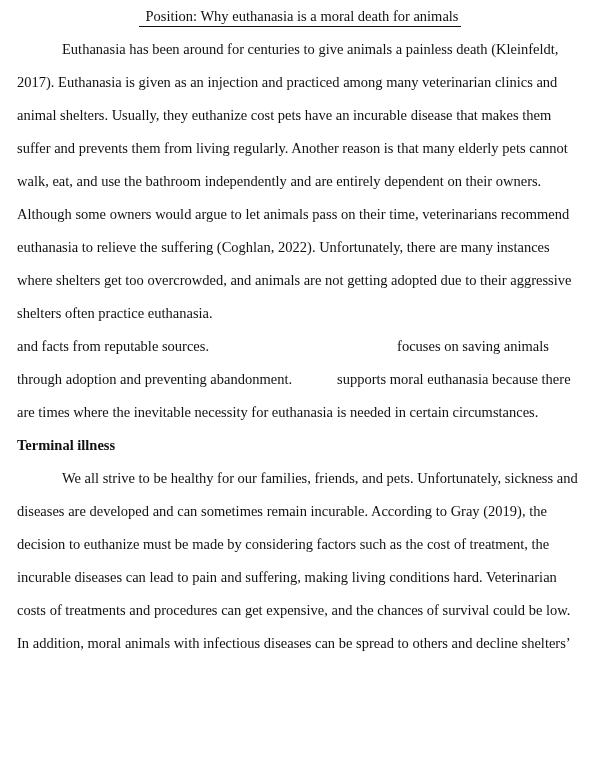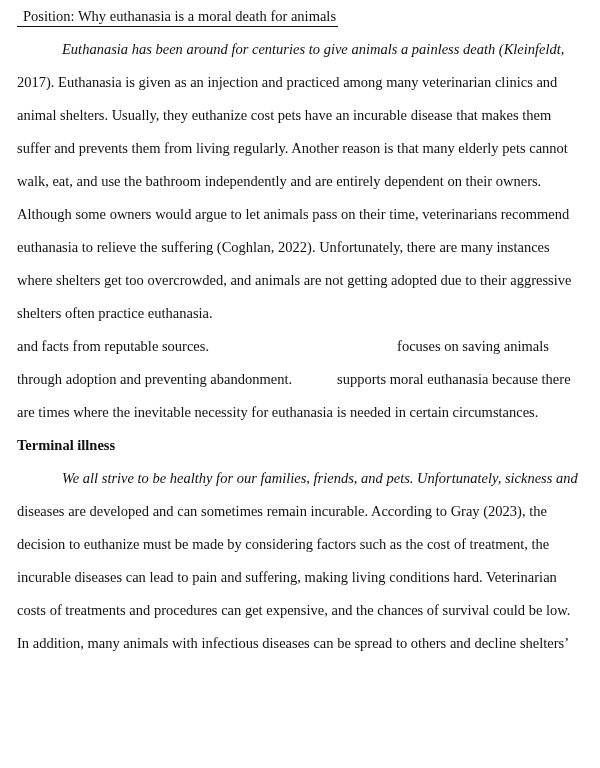--- a/index.html
+++ b/index.html
@@ -18,27 +18,26 @@
     font-size: 14.5px;
     color: #101010;
   }
   .line {
     height: 33px;
     line-height: 33px;
     white-space: nowrap;
   }
   .line.indent {
     padding-left: 45px;
-    font-style: italic;
   }
   .line.heading {
     font-weight: bold;
   }
   .title-line {
-    text-align: left;
+    text-align: center;
   }
   .title-text {
     display: inline-block;
     line-height: 19px;
     border-bottom: 1.5px solid #101010;
     padding-left: 6px;
     padding-right: 2px;
   }
   .gap {
     display: inline-block;
@@ -61,19 +60,19 @@
       <div class="line">walk, eat, and use the bathroom independently and are entirely dependent on their owners.</div>
       <div class="line">Although some owners would argue to let animals pass on their time, veterinarians recommend</div>
       <div class="line">euthanasia to relieve the suffering (Coghlan, 2022). Unfortunately, there are many instances</div>
       <div class="line">where shelters get too overcrowded, and animals are not getting adopted due to their aggressive</div>
       <div class="line">shelters often practice euthanasia.</div>
       <div class="line"><span>and facts from reputable sources.</span><span class="gap" style="width: 188px;"></span><span>focuses on saving animals</span></div>
       <div class="line"><span>through adoption and preventing abandonment.</span><span class="gap" style="width: 45px;"></span><span>supports moral euthanasia because there</span></div>
       <div class="line">are times where the inevitable necessity for euthanasia is needed in certain circumstances.</div>
       <div class="line heading">Terminal illness</div>
       <div class="line indent">We all strive to be healthy for our families, friends, and pets. Unfortunately, sickness and</div>
-      <div class="line">diseases are developed and can sometimes remain incurable. According to Gray (2023), the</div>
+      <div class="line">diseases are developed and can sometimes remain incurable. According to Gray (2019), the</div>
       <div class="line">decision to euthanize must be made by considering factors such as the cost of treatment, the</div>
       <div class="line">incurable diseases can lead to pain and suffering, making living conditions hard. Veterinarian</div>
       <div class="line">costs of treatments and procedures can get expensive, and the chances of survival could be low.</div>
-      <div class="line">In addition, many animals with infectious diseases can be spread to others and decline shelters’</div>
+      <div class="line">In addition, moral animals with infectious diseases can be spread to others and decline shelters’</div>
     </div>
 </div>
 
 </body></html>

